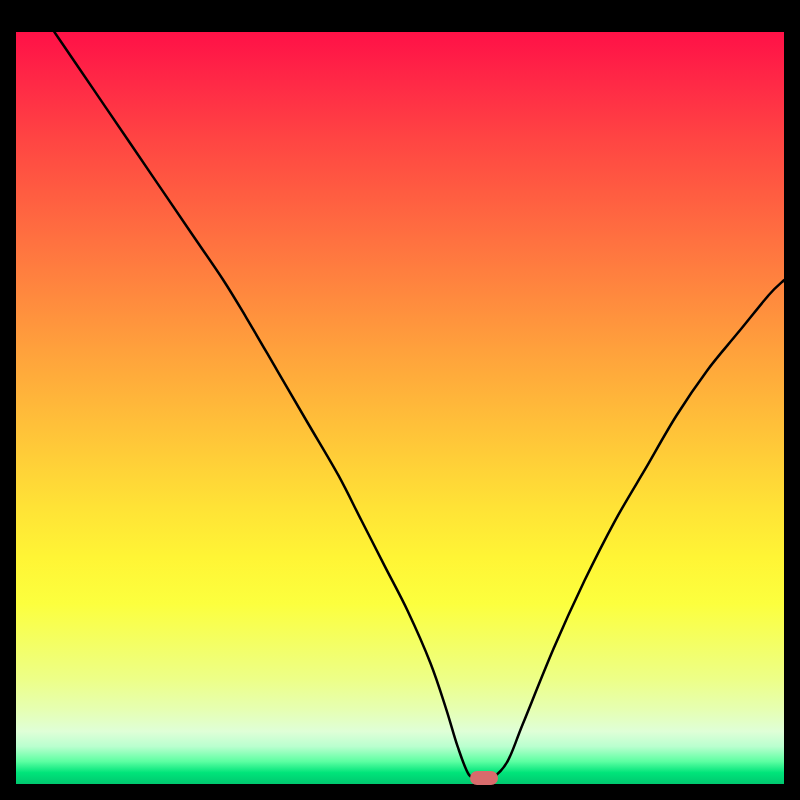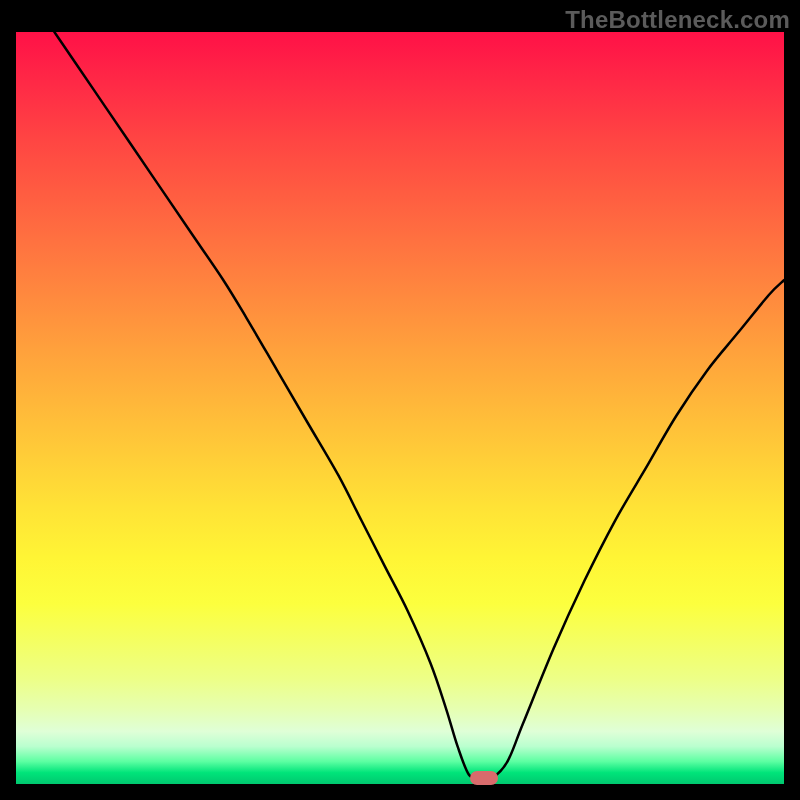--- a/index.html
+++ b/index.html
@@ -79,21 +79,20 @@
     height: 14px;
     border-radius: 7px;
     background: #d86b6c;
   }
 </style>
 </head>
 <body>
 
 <div class="frame">
 
-  <div class="watermark">TheBottleneck.com</div>
 
   <div class="plot"></div>
 
   <svg class="curve-svg" viewBox="0 0 768 752" preserveAspectRatio="none">
     <path id="curve-path" class="curve-path" d="M 38.4 0.0 C 44.8 9.4, 64.0 37.6, 76.8 56.4 C 89.6 75.2, 103.7 95.9, 115.2 112.8 C 126.7 129.7, 135.7 142.9, 145.9 157.9 C 156.2 173.0, 166.4 188.0, 176.6 203.0 C 186.9 218.1, 198.4 234.4, 207.4 248.2 C 216.3 261.9, 221.4 270.7, 230.4 285.8 C 239.4 300.8, 250.9 320.9, 261.1 338.4 C 271.4 355.9, 281.6 373.5, 291.8 391.0 C 302.1 408.6, 313.6 427.4, 322.6 443.7 C 331.5 460.0, 337.9 473.8, 345.6 488.8 C 353.3 503.8, 361.0 518.9, 368.6 533.9 C 376.3 549.0, 384.0 562.7, 391.7 579.0 C 399.4 595.3, 408.3 615.4, 414.7 631.7 C 421.1 648.0, 425.6 663.0, 430.1 676.8 C 434.6 690.6, 437.8 703.4, 441.6 714.4 C 445.4 725.4, 449.3 737.7, 453.1 743.0 C 457.0 748.2, 460.8 745.5, 464.6 746.0 C 468.5 746.5, 471.7 748.7, 476.2 746.0 C 480.6 743.2, 486.4 738.5, 491.5 729.4 C 496.6 720.4, 499.2 710.6, 506.9 691.8 C 514.6 673.0, 527.4 640.5, 537.6 616.6 C 547.8 592.8, 558.1 570.3, 568.3 549.0 C 578.6 527.7, 588.8 507.6, 599.0 488.8 C 609.3 470.0, 619.5 453.7, 629.8 436.2 C 640.0 418.6, 650.2 399.8, 660.5 383.5 C 670.7 367.2, 681.0 352.2, 691.2 338.4 C 701.4 324.6, 711.7 313.3, 721.9 300.8 C 732.2 288.3, 745.0 272.0, 752.6 263.2 C 760.3 254.4, 765.4 250.7, 768.0 248.2"></path>
   </svg>
 
   <div id="marker" class="marker" style="left: 470.48px; top: 770.984px;"></div>
 
 </div>

